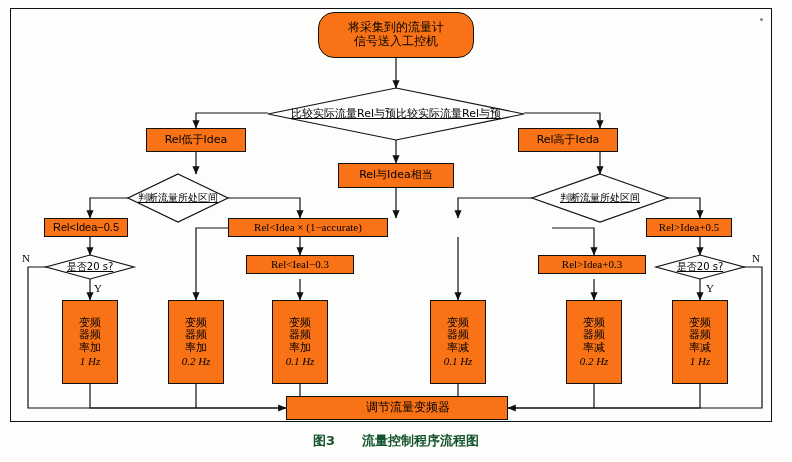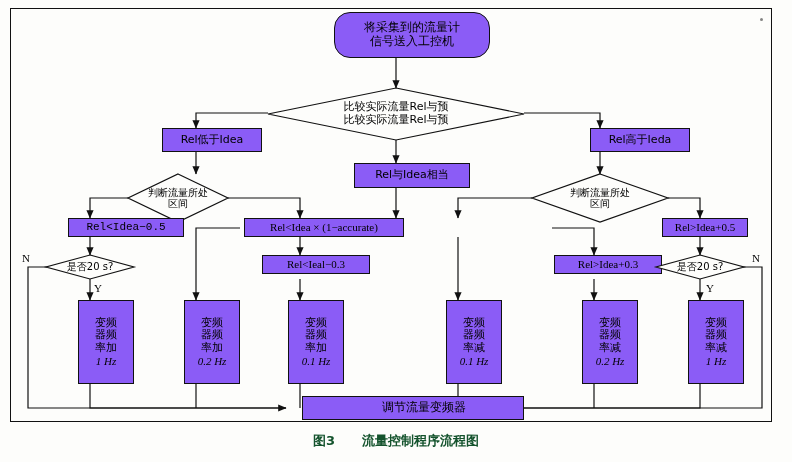--- a/index.html
+++ b/index.html
@@ -37,22 +37,21 @@
   .node {
     position: absolute;
     box-sizing: border-box;
     display: flex;
     flex-direction: column;
     align-items: center;
     justify-content: center;
     text-align: center;
     color: #000;
     line-height: 1.15;
-    background: #8b5cf6;
-    margin-left: 16px;
+    background: #f97316;
   }
   .rect {
     border: 1px solid #111;
   }
   .term {
     border: 1px solid #111;
     border-radius: 16px;
   }
   .cjk { font-family: "DejaVu Sans", sans-serif; }
   .t11 { font-size: 11px; }
@@ -65,27 +64,28 @@
     position: absolute;
     left: 0; top: 0;
     overflow: visible;
   }
   .diamond-label {
     position: absolute;
     left: 0; top: 0;
     width: 100%;
     height: 100%;
     display: flex;
-    flex-direction: column;
+    flex-direction: row;
     align-items: center;
     justify-content: center;
     text-align: center;
     font-size: 11px;
     line-height: 1.15;
     pointer-events: none;
+    text-decoration: underline;
   }
   .branch {
     position: absolute;
     font-family: "Liberation Serif", serif;
     font-size: 11px;
     color: #000;
   }
   .caption {
     position: absolute;
     left: 0;
@@ -186,21 +186,21 @@
   </div>
 
   <div class="node rect cjk t11" style="left:338px; top:163px; width:116px; height:25px;">
     <span>Rel与Idea相当</span>
   </div>
 
   <div class="node rect cjk t11" style="left:146px; top:128px; width:100px; height:24px;">
     <span>Rel低于Idea</span>
   </div>
 
-  <div class="node rect cjk t11" style="left:574px; top:128px; width:100px; height:24px;">
+  <div class="node rect cjk t11" style="left:518px; top:128px; width:100px; height:24px;">
     <span>Rel高于Ieda</span>
   </div>
 
   <div class="diamond-wrap" style="left:128px; top:174px; width:100px; height:48px;">
     <svg width="100" height="48" viewBox="0 0 100 48">
       <polygon points="50,0 100,24 50,48 0,24" fill="#fdfdfb" stroke="#111" stroke-width="1.2"></polygon>
     </svg>
     <div class="diamond-label cjk" style="font-size:10px;">
       <span>判断流量所处</span>
       <span>区间</span>
@@ -210,21 +210,21 @@
   <div class="diamond-wrap" style="left:532px; top:174px; width:136px; height:48px;">
     <svg width="136" height="48" viewBox="0 0 136 48">
       <polygon points="68,0 136,24 68,48 0,24" fill="#fdfdfb" stroke="#111" stroke-width="1.2"></polygon>
     </svg>
     <div class="diamond-label cjk" style="font-size:10px;">
       <span>判断流量所处</span>
       <span>区间</span>
     </div>
   </div>
 
-  <div class="node rect t11" style="left:52px; top:218px; width:116px; height:19px; font-family:Liberation Mono, monospace;">
+  <div class="node rect t11" style="left:44px; top:218px; width:84px; height:19px; font-family:Liberation Sans, sans-serif;">
     <span>Rel&lt;Idea−0.5</span>
   </div>
 
   <div class="node rect t11" style="left:228px; top:218px; width:160px; height:19px; font-family:'Liberation Serif',serif;">
     <span>Rel&lt;Idea × (1−accurate)</span>
   </div>
 
   <div class="node rect t11" style="left:246px; top:255px; width:108px; height:19px; font-family:'Liberation Serif',serif;">
     <span>Rel&lt;Ieal−0.3</span>
   </div>

